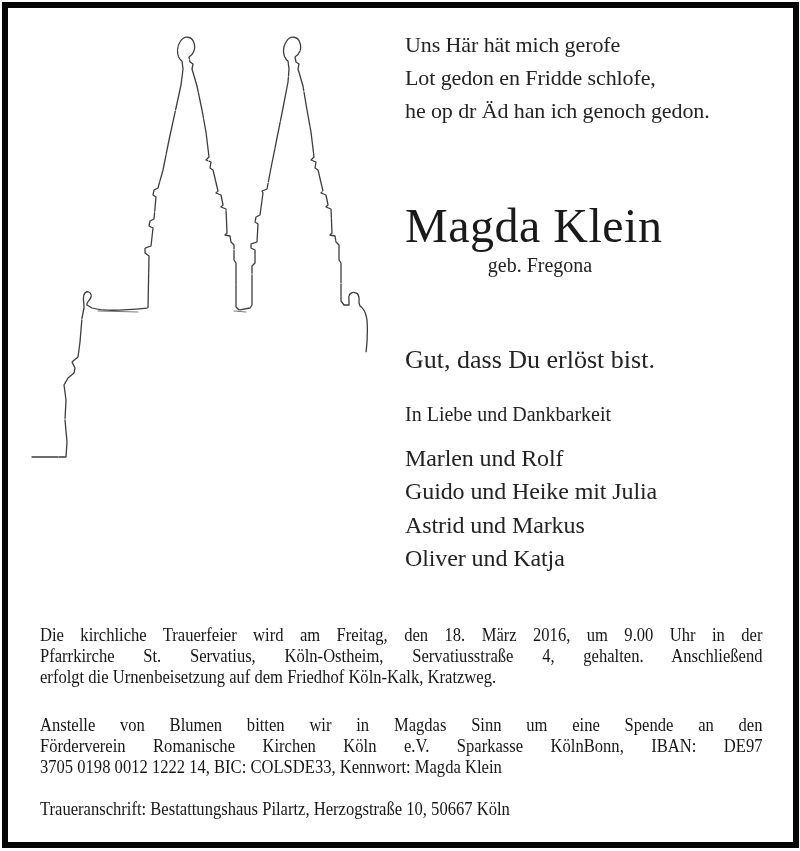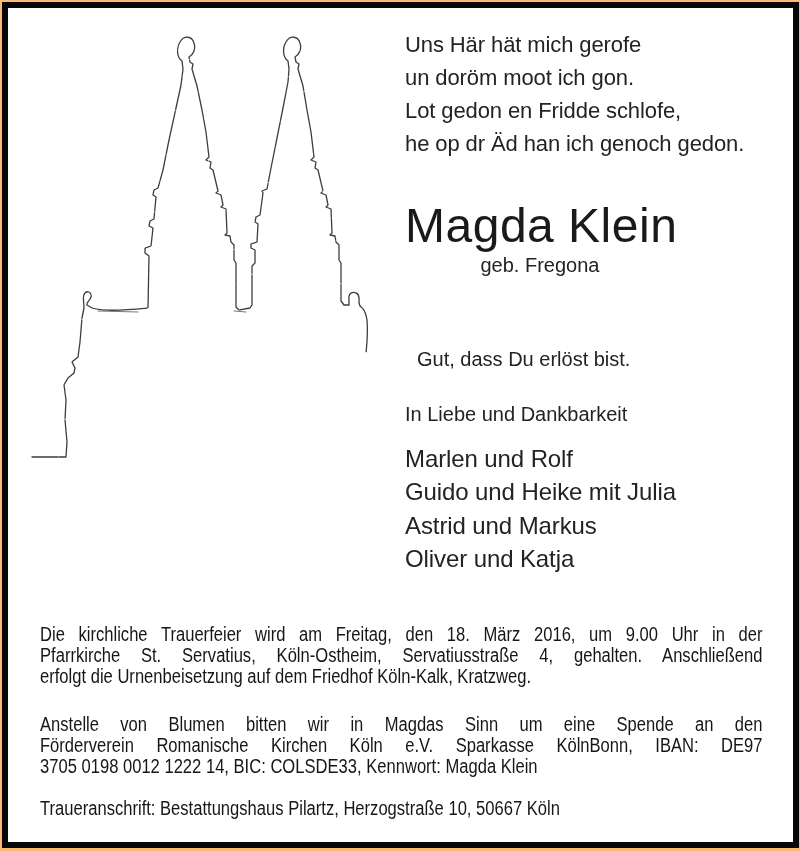--- a/index.html
+++ b/index.html
@@ -6,21 +6,22 @@
   body {
     width: 800px; height: 851px;
     background: #4a4a4a;
     font-family: "Liberation Sans", "DejaVu Sans", sans-serif;
     color: #1e1e1e;
     overflow: hidden;
   }
   .page {
     position: relative;
     width: 800px; height: 851px;
-    background: #fdba74;
+    background: #ffffff;
+    font-family: Liberation Serif, serif;
   }
   .paper {
     position: absolute;
     left: 2px; top: 2px; right: 1px; bottom: 3px;
     background: #ffffff;
   }
   .frame {
     position: absolute;
     left: 2px; top: 2px; right: 1px; bottom: 3px;
     border: 6px solid #070707;
@@ -56,23 +57,22 @@
     color: #232323;
   }
   .life-dates {
     left: 405px; top: 281px;
     font-size: 23px; line-height: 26px;
     letter-spacing: -0.3px;
     color: #1f1f1f;
   }
   .epitaph {
     left: 405px; top: 343px;
-    font-size: 20px; line-height: 33px;
+    font-size: 26px; line-height: 33px;
     color: #232323;
-    margin-left: 12px;
   }
   .closing {
     left: 405px; top: 398px;
     font-size: 20px; line-height: 33px;
     color: #232323;
   }
   .mourners {
     left: 405px; top: 442px;
     font-size: 24px; line-height: 33.4px;
     letter-spacing: -0.1px;
@@ -155,21 +155,20 @@
         C 360 294 359 299 359 303
         L 360 306
         C 364 309 366 313 367 320
         C 368 333 367 344 366 353"></path>
       <path stroke-width="0.9" stroke="#6a6a6a" d="M 234 311 L 246 312 M 98 311 L 138 312"></path>
     </g>
   </svg>
 
   <div class="abs poem">
     <div>Uns Här hät mich gerofe</div>
-    <div>un doröm moot ich gon.</div>
     <div>Lot gedon en Fridde schlofe,</div>
     <div>he op dr Äd han ich genoch gedon.</div>
   </div>
 
   <h1 class="abs deceased-name">Magda Klein</h1>
   <div class="abs birth-name">geb. Fregona</div>
 
   <div class="abs epitaph">Gut, dass Du erlöst bist.</div>
   <div class="abs closing">In Liebe und Dankbarkeit</div>
 

